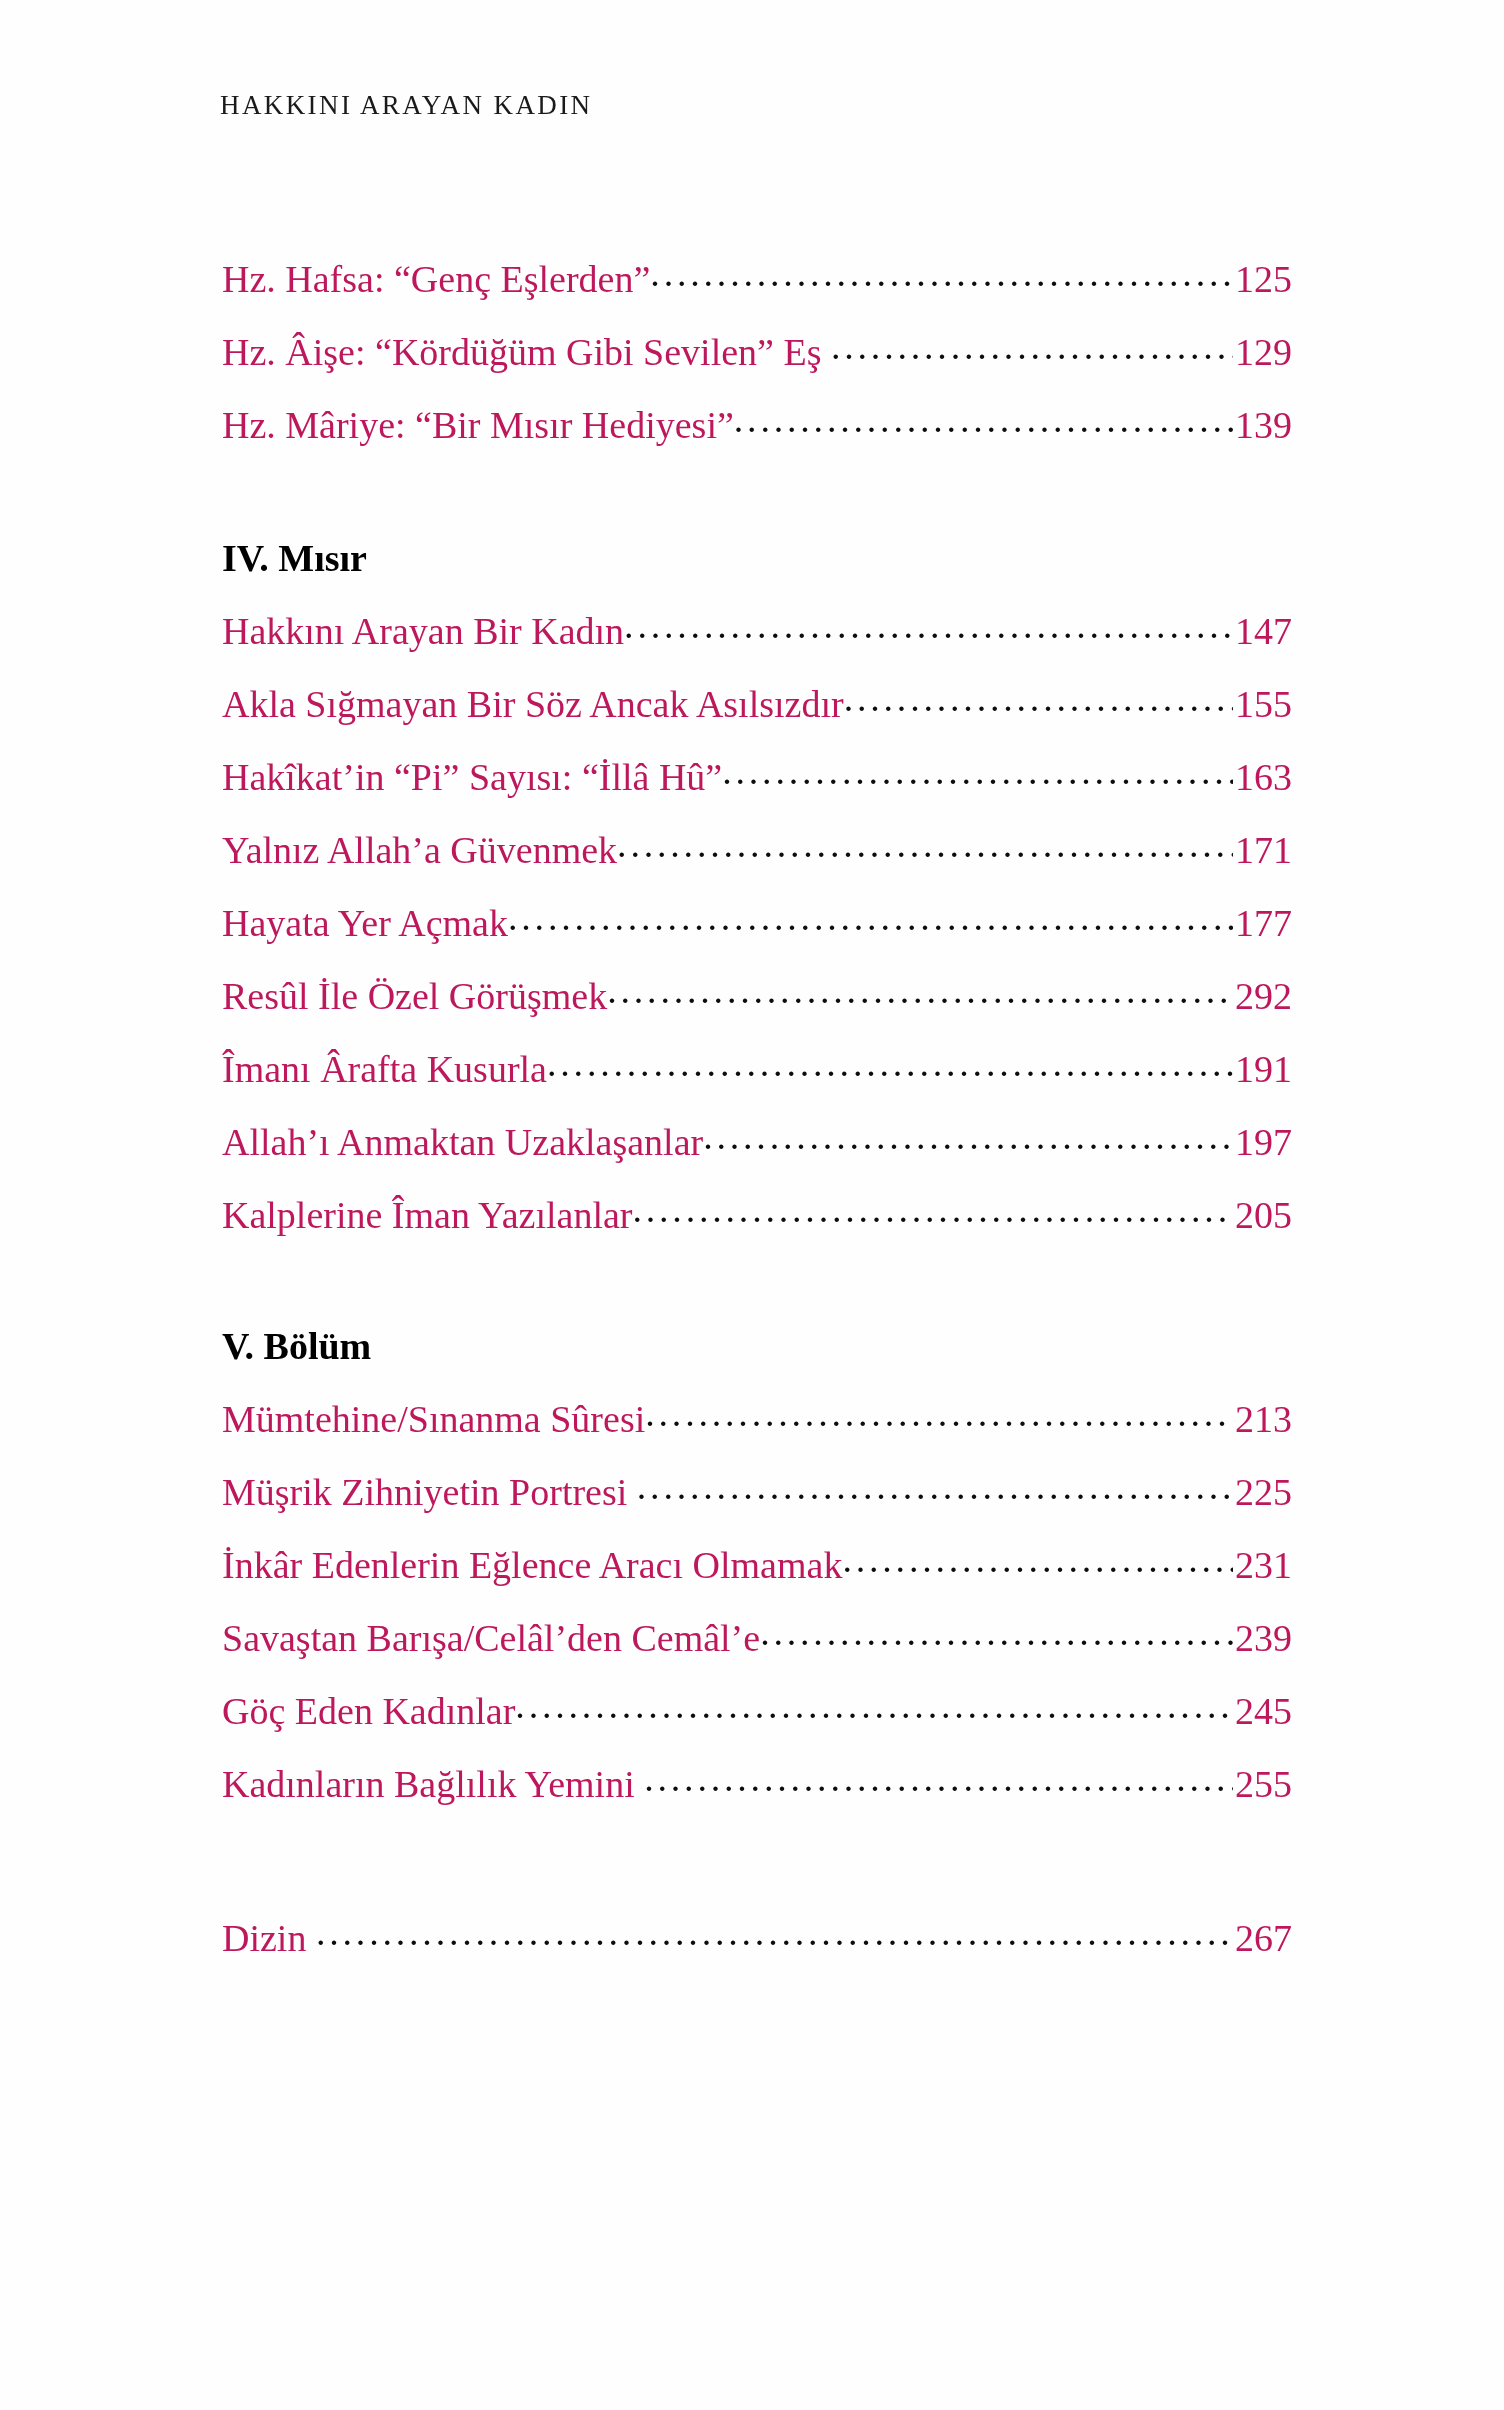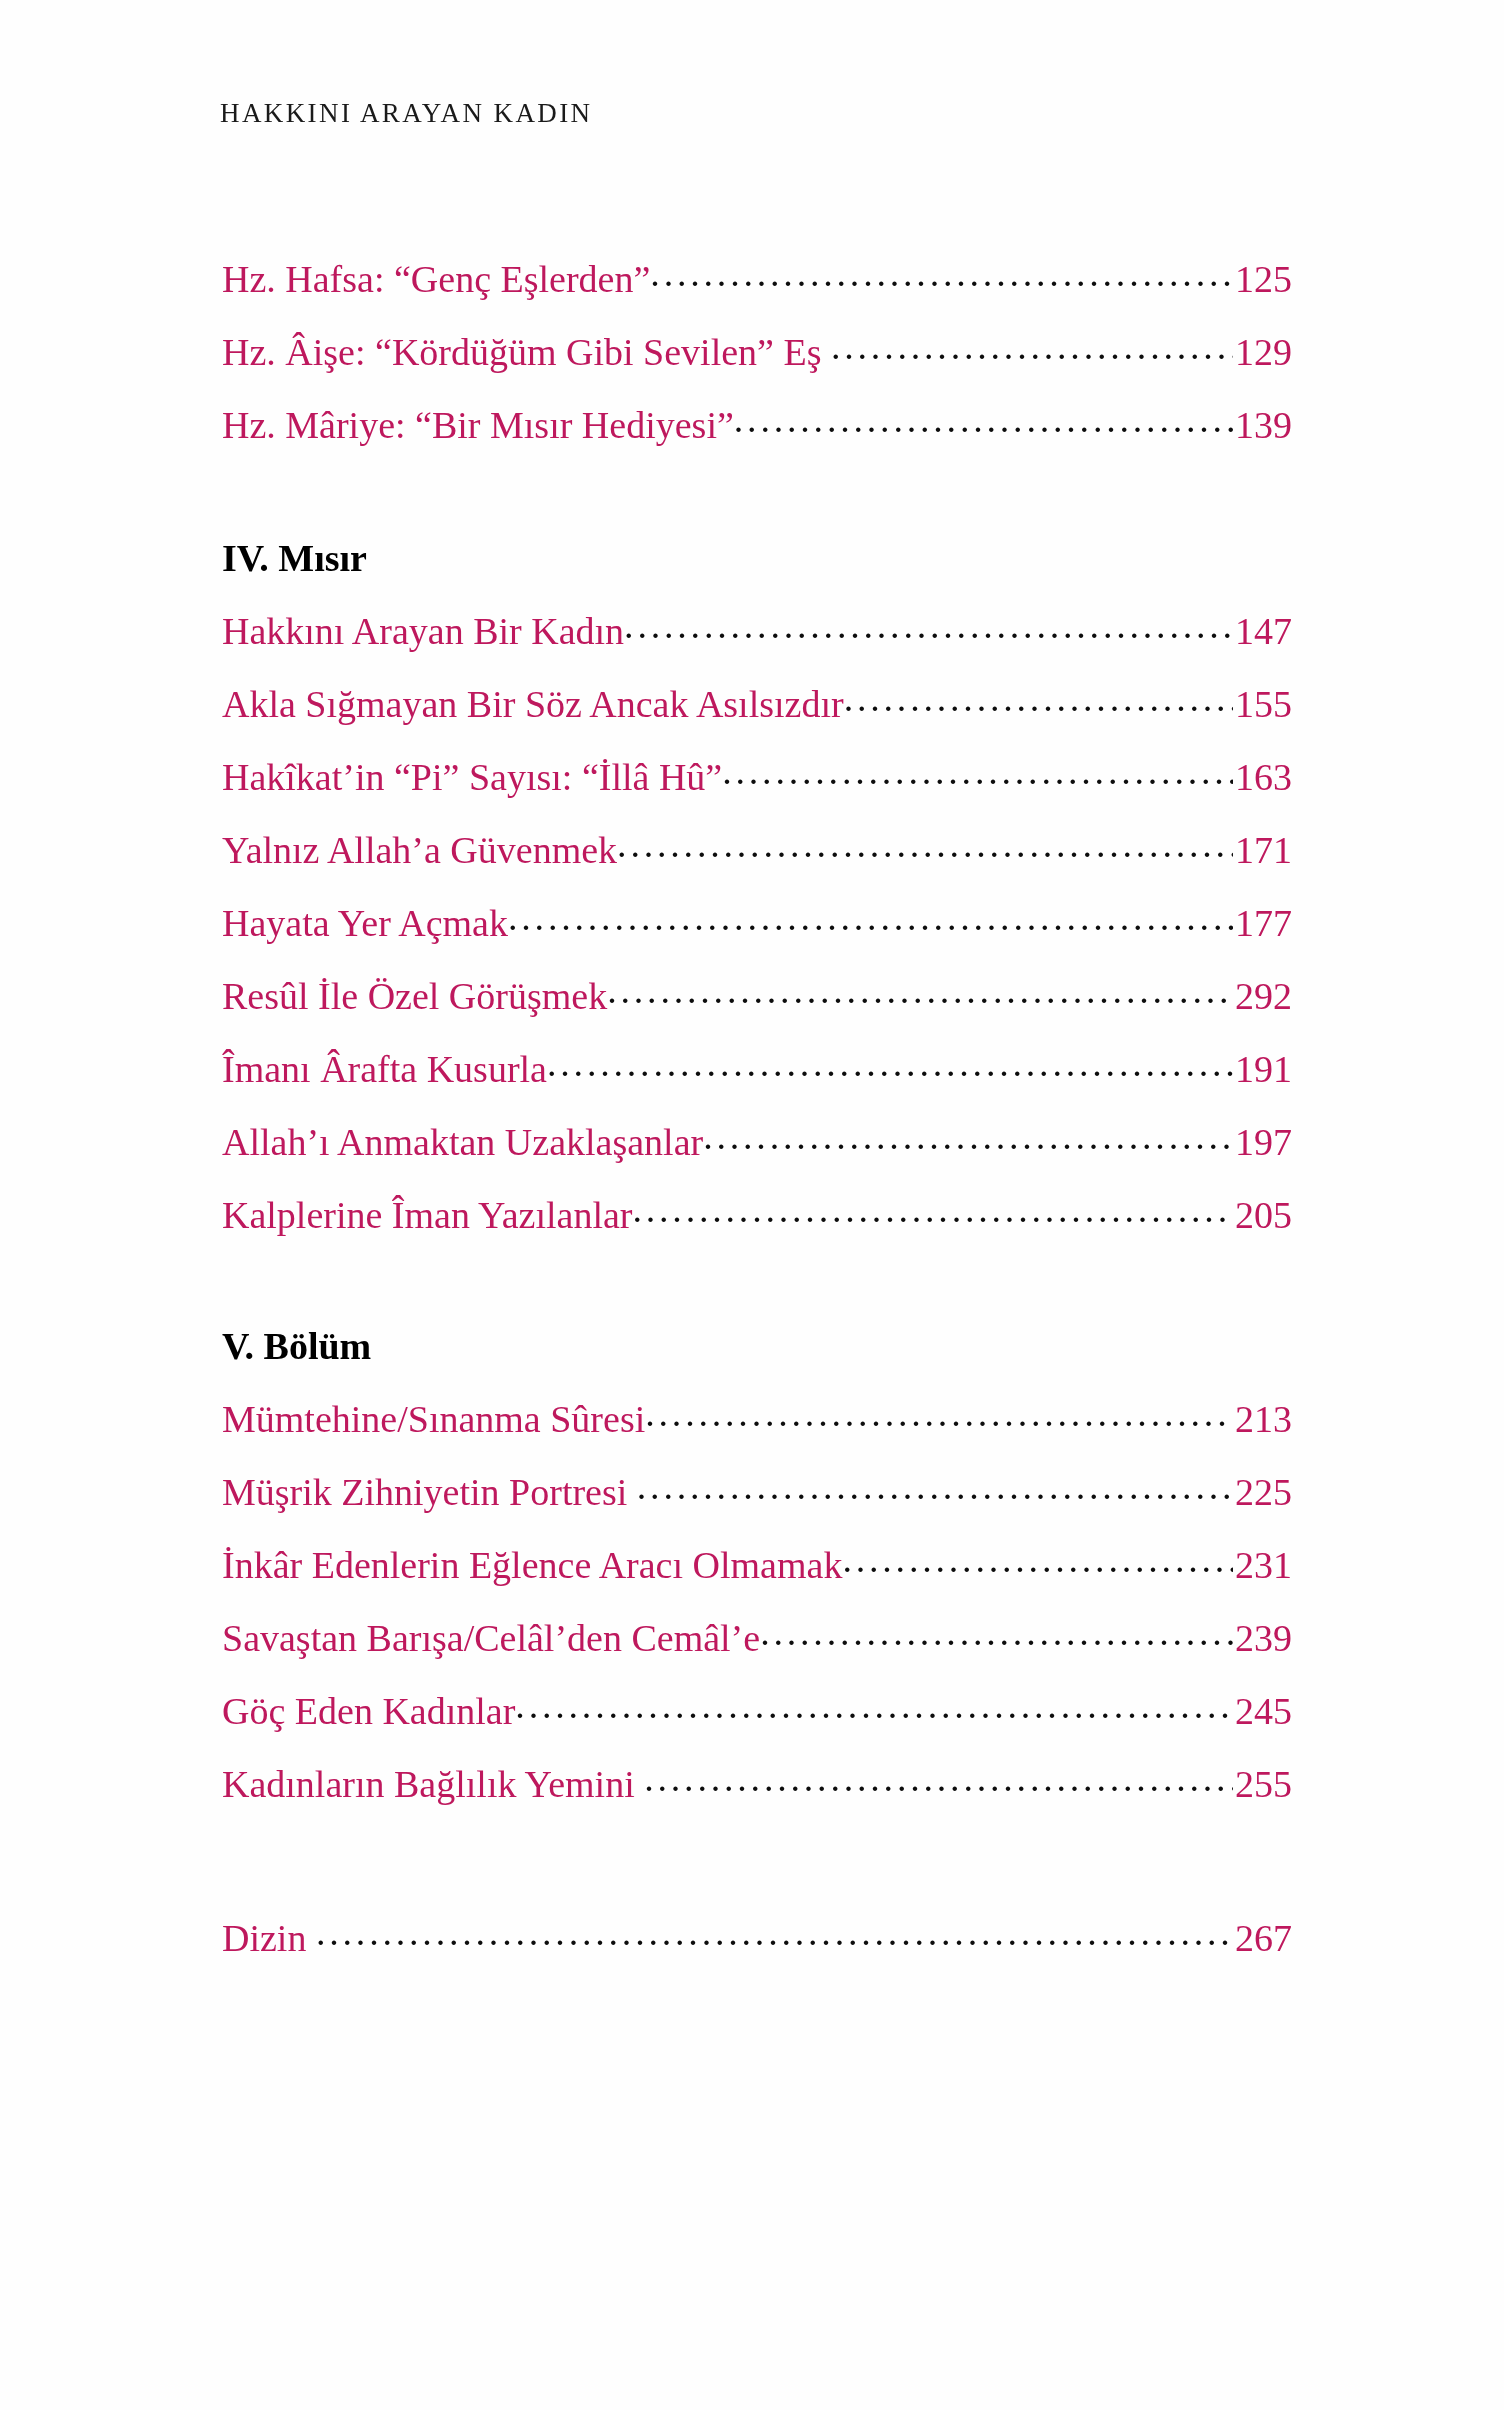--- a/index.html
+++ b/index.html
@@ -19,21 +19,21 @@
   .page {
     position: absolute;
     inset: 0;
     background: #fefefe;
   }
 
   
   .running-header {
     position: absolute;
     left: 220px;
-    top: 98px;
+    top: 90px;
     font-size: 27px;
     letter-spacing: 2.4px;
     font-variant: normal;
     color: #1a1a1a;
     white-space: nowrap;
     font-weight: 400;
   }
 
   
   .toc {

